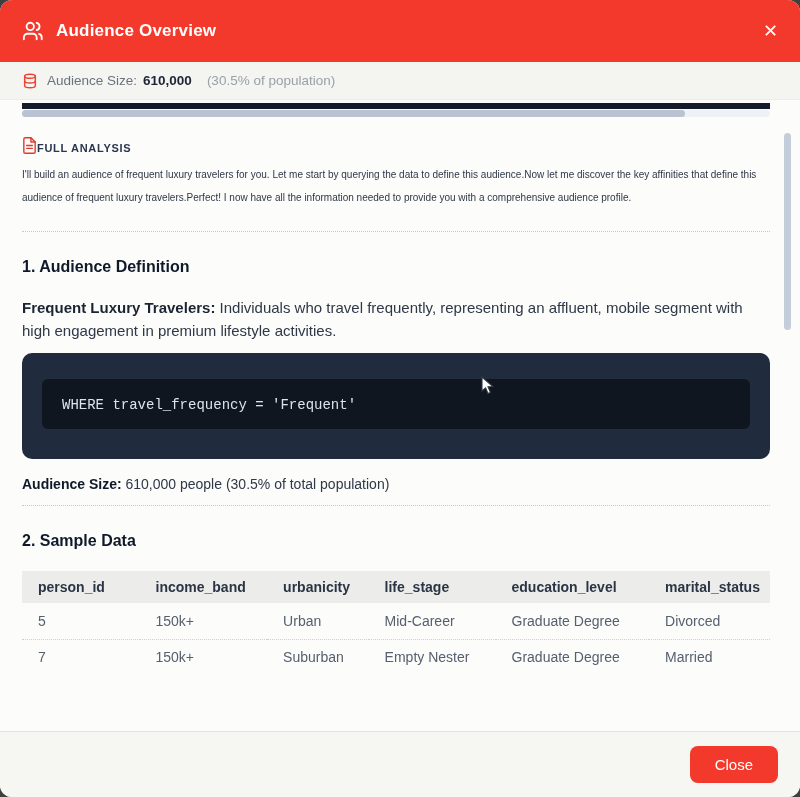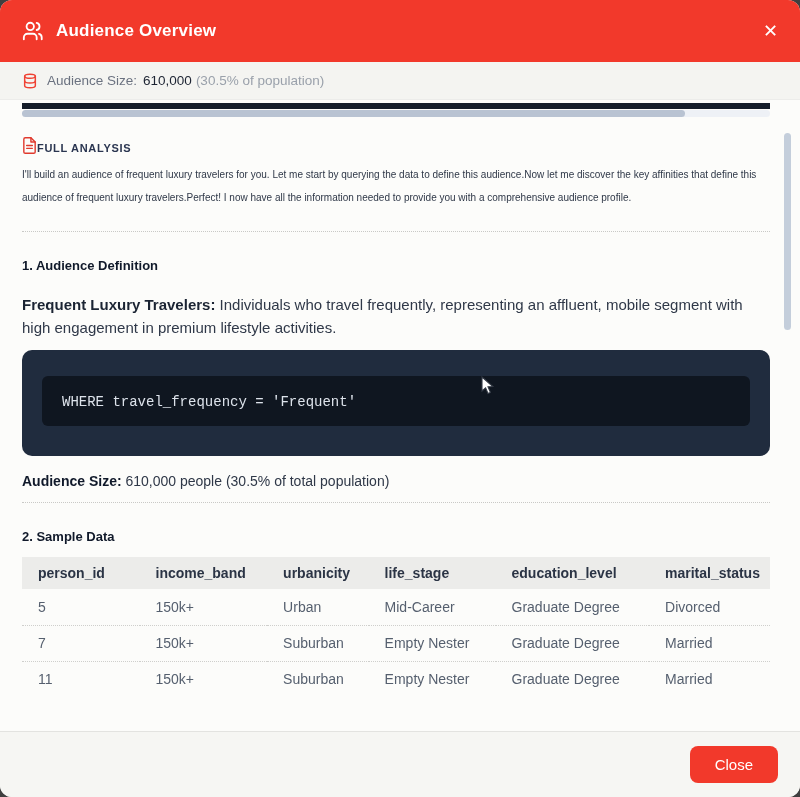--- a/index.html
+++ b/index.html
@@ -36,21 +36,21 @@
   .audience-bar {
     height: 38px; flex: none;
     background: #f4f4f1;
     display: flex; align-items: center;
     padding: 0 22px;
     font-size: 13.5px;
     border-bottom: 1px solid #ececea;
   }
   .audience-bar .aicon { display: flex; align-items: center; margin-right: 9px; }
   .aud-label { color: #6b7280; margin-right: 6px; }
-  .aud-value { color: #1d2433; font-weight: 400; margin-right: 4px; }
+  .aud-value { color: #1d2433; font-weight: 700; margin-right: 15px; }
   .aud-note  { color: #9aa1ab; }
   
   .content {
     flex: 1 1 auto;
     position: relative;
     background: #fcfcfa;
     padding: 0 30px 0 22px;
     overflow: hidden;
   }
   .code-remnant {
@@ -81,21 +81,21 @@
   }
   .dotted-divider {
     margin-top: 22px;
     border: none;
     border-top: 1px dotted #c9c9c6;
     height: 0;
   }
   .dotted-divider.second { margin-top: 13px; }
   h2.sec-heading {
     margin-top: 26px;
-    font-size: 13px; font-weight: 700; color: #10192a;
+    font-size: 16px; font-weight: 700; color: #10192a;
   }
   .def-para {
     margin-top: 20px;
     font-size: 15px; line-height: 23px; color: #2f3848;
   }
   .def-para b { color: #1b2433; }
   .code-block {
     margin-top: 11px;
     background: #202c3e;
     border-radius: 10px;
@@ -110,21 +110,21 @@
     font-family: Liberation Mono, monospace;
     font-size: 14px; color: #dde3eb; white-space: pre;
   }
   .size-line {
     margin-top: 17px;
     font-size: 14px; color: #2f3848;
   }
   .size-line b { color: #10192a; }
   
   table.sample-table {
-    margin-top: 13px;
+    margin-top: 21px;
     width: 100%;
     border-collapse: collapse;
     font-size: 14px;
   }
   .sample-table thead th {
     background: #ececea;
     text-align: left;
     font-weight: 700;
     color: #2b3445;
     padding: 8px 10px 8px 16px;
@@ -265,28 +265,20 @@
           <td>Divorced</td>
         </tr>
         <tr>
           <td>7</td>
           <td>150k+</td>
           <td>Suburban</td>
           <td>Empty Nester</td>
           <td>Graduate Degree</td>
           <td>Married</td>
         </tr>
-        <tr>
-          <td>11</td>
-          <td>150k+</td>
-          <td>Suburban</td>
-          <td>Empty Nester</td>
-          <td>Graduate Degree</td>
-          <td>Married</td>
-        </tr>
       </tbody>
     </table>
 
     <div class="v-scrollbar"></div>
 
     <span class="cursor">
       <svg width="13" height="19" viewBox="0 0 13 19">
         <path d="M1 1 L1 15 L4.6 11.8 L7 17.5 L9.4 16.4 L7 10.8 L11.8 10.5 Z" fill="#ffffff" stroke="#333a45" stroke-width="1.1"></path>
       </svg>
     </span>

